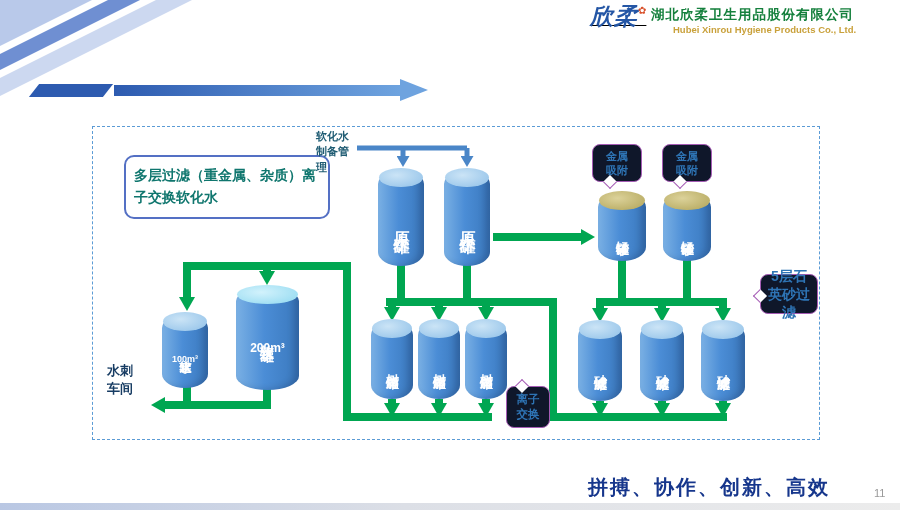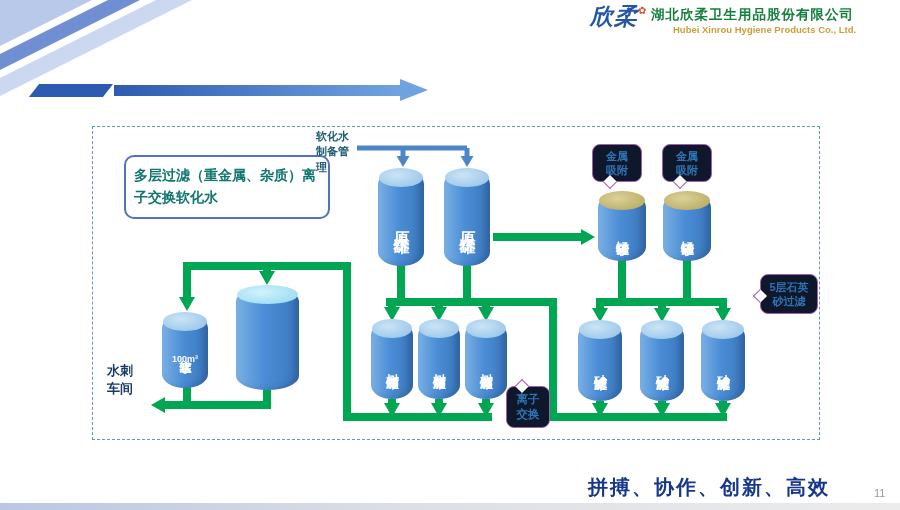--- a/index.html
+++ b/index.html
@@ -2,21 +2,21 @@
 <html><head>
 <meta charset="utf-8">
 <style>
   html,body{margin:0;padding:0;background:#888;}
   .slide{
     position:relative;width:900px;height:510px;background:#fff;overflow:hidden;
     font-family:"Liberation Sans","DejaVu Sans",sans-serif;
   }
   
   .corner-decor{position:absolute;left:0;top:0;z-index:0;pointer-events:none;}
-  .logo{position:absolute;left:590px;top:1px;z-index:2;white-space:nowrap;}
+  .logo{position:absolute;left:590px;top:1px;z-index:2;white-space:nowrap;text-decoration:underline;}
   .logo-cn{font-size:23px;font-weight:800;font-style:italic;color:#2456a5;letter-spacing:1px;}
   .logo-mk{color:#d8502a;font-size:10px;vertical-align:10px;}
   .company-cn{position:absolute;left:651px;top:6px;font-size:13.5px;font-weight:700;color:#15803d;letter-spacing:1px;z-index:2;white-space:nowrap;}
   .company-en{position:absolute;left:653px;top:24px;font-size:9.5px;font-weight:700;color:#c9a13b;z-index:2;white-space:nowrap;padding-left:20px;}
   .page-title{position:absolute;left:124px;top:44px;font-size:25px;font-weight:800;color:#16368c;letter-spacing:6px;z-index:2;}
   .t-tail{position:absolute;left:34px;top:84px;width:74px;height:13px;background:#2d5bb0;transform:skewX(-38deg);z-index:1;}
   .t-bar{position:absolute;left:114px;top:85px;width:286px;height:11px;background:linear-gradient(90deg,#2d5bb0,#6ea3df);z-index:1;}
   .t-head{position:absolute;left:400px;top:79px;width:0;height:0;border-left:28px solid #6ea3df;border-top:11.5px solid transparent;border-bottom:11.5px solid transparent;z-index:1;}
   
   .diagram-box{position:absolute;left:92px;top:126px;width:726px;height:312px;border:1.6px dashed #5b9bd5;z-index:0;}
@@ -176,29 +176,33 @@
 
   <div class="tank" style="left:162px;top:314px;width:46px;height:74px;">
     <div class="top"></div>
     <div class="lblwrap">
       <span class="v" style="font-size:12px;letter-spacing:1px;">软水罐</span>
       <span class="cap" style="font-size:9px;">100m³</span>
     </div>
   </div>
   <div class="tank" style="left:236px;top:287px;width:63px;height:103px;">
     <div class="top cyan"></div>
+    <div class="lblwrap">
+      <span class="v" style="font-size:14px;letter-spacing:2px;">软水罐</span>
+      <span class="cap" style="font-size:12px;">200m³</span>
+    </div>
   </div>
 
   <div class="bubble tail-down" style="left:592px;top:144px;width:50px;height:38px;font-size:11px;">
     <span class="bw" style="width:24px;">金属吸附</span>
   </div>
   <div class="bubble tail-down" style="left:662px;top:144px;width:50px;height:38px;font-size:11px;">
     <span class="bw" style="width:24px;">金属吸附</span>
   </div>
-  <div class="bubble tail-left" style="left:760px;top:274px;width:58px;height:40px;font-size:11px;">
+  <div class="bubble tail-left" style="left:760px;top:274px;width:58px;height:40px;font-size:14px;">
     <span class="bw" style="width:46px;">5层石英砂过滤</span>
   </div>
   <div class="bubble tail-up" style="left:506px;top:386px;width:44px;height:42px;font-size:11.5px;">
     <span class="bw" style="width:26px;">离子交换</span>
   </div>
 
   <div class="slogan">拼搏、协作、创新、高效</div>
   <div class="page-num">11</div>
   <div class="bottom-bar"></div>
 

